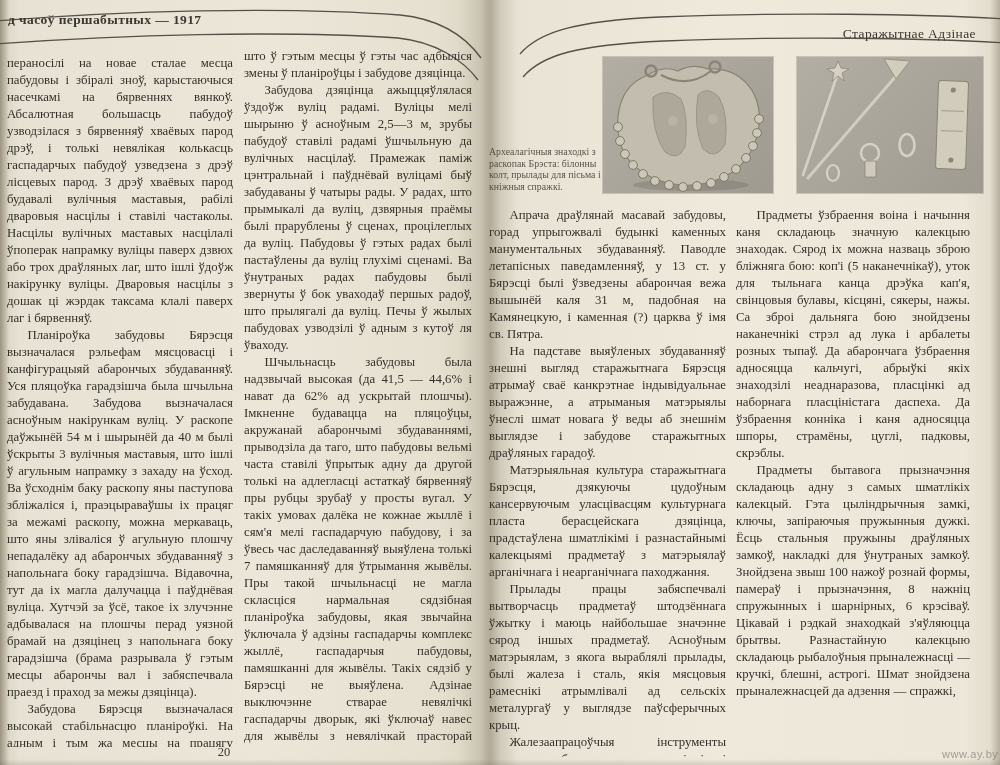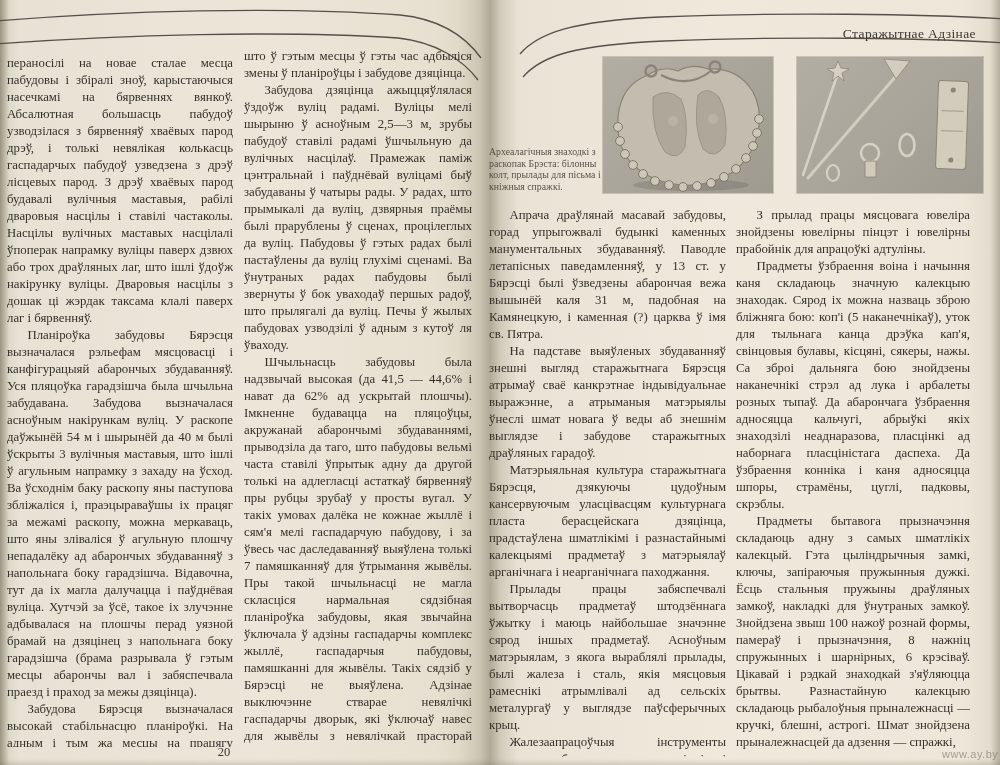--- a/index.html
+++ b/index.html
@@ -53,20 +53,21 @@
   <div class="page" id="left-page"></div>
   <div class="page" id="right-page"></div>
 
   <svg id="header-rules" width="1000" height="95" viewBox="0 0 1000 95">
     <path d="M-5,21 C120,11 280,6 400,15 C440,19 465,36 481,58" fill="none" stroke="#55514a" stroke-width="1.3"></path>
     <path d="M-5,44 C120,35 280,30 398,38 C436,42 463,60 478,80" fill="none" stroke="#55514a" stroke-width="1.3"></path>
     <path d="M520,54 C538,33 572,21 660,17 C780,12 925,14 1005,19" fill="none" stroke="#55514a" stroke-width="1.3"></path>
     <path d="M523,77 C542,55 576,45 664,41 C786,36 928,38 1005,43" fill="none" stroke="#55514a" stroke-width="1.3"></path>
   </svg>
 
+  <div class="running-head" id="head-left">д часоў першабытных — 1917</div>
   <div class="running-head" id="head-right">Старажытнае Адзінае</div>
 
   <div class="col" id="l-col1">
     <p>пераносілі на новае сталае месца пабудовы і збіралі зноў, карыстаючыся насечкамі на бярвеннях вянкоў. Абсалютная большасць пабудоў узводзілася з бярвенняў хваёвых парод дрэў, і толькі невялікая колькасць гаспадарчых пабудоў узведзена з дрэў лісцевых парод. З дрэў хваёвых парод будавалі вулічныя маставыя, рабілі дваровыя насцілы і ставілі частаколы. Насцілы вулічных маставых насцілалі ўпоперак напрамку вуліцы паверх дзвюх або трох драўляных лаг, што ішлі ўдоўж накірунку вуліцы. Дваровыя насцілы з дошак ці жэрдак таксама клалі паверх лаг і бярвенняў.</p>
     <p class="ind">Планіроўка забудовы Бярэсця вызначалася рэльефам мясцовасці і канфігурацыяй абарончых збудаванняў. Уся пляцоўка гарадзішча была шчыльна забудавана. Забудова вызначалася асноўным накірункам вуліц. У раскопе даўжынёй 54 м і шырынёй да 40 м былі ўскрыты 3 вулічныя маставыя, што ішлі ў агульным напрамку з захаду на ўсход. Ва ўсходнім баку раскопу яны паступова збліжаліся і, праэцыраваўшы іх працяг за межамі раскопу, можна меркаваць, што яны зліваліся ў агульную плошчу непадалёку ад абарончых збудаванняў з напольнага боку гарадзішча. Відавочна, тут да іх магла далучацца і паўднёвая вуліца. Хутчэй за ўсё, такое іх злучэнне адбывалася на плошчы перад уязной брамай на дзяцінец з напольнага боку гарадзішча (брама разрывала ў гэтым месцы абарончы вал і забяспечвала праезд і праход за межы дзяцінца).</p>
     <p class="ind">Забудова Бярэсця вызначалася высокай стабільнасцю планіроўкі. На адным і тым жа месцы на працягу шэрагу будаўнічых ярусаў (да 6), што паслядоўна змянялі адзін аднаго, ускрываліся вулічныя маставыя, дваровыя насцілы, жылыя і гаспадарчыя пабудовы. І толькі ў адным выпадку ў паўночнай частцы раскопу пад 6-м ярусам паўночнай вулічнай маставой былі ўскрыты зрубы пабудоў. Гэта значыць,</p>
   </div>
   <div class="col" id="l-col2">
     <p>што ў гэтым месцы ў гэты час адбыліся змены ў планіроўцы і забудове дзяцінца.</p>
     <p class="ind">Забудова дзяцінца ажыццяўлялася ўздоўж вуліц радамі. Вуліцы мелі шырыню ў асноўным 2,5—3 м, зрубы пабудоў ставілі радамі ўшчыльную да вулічных насцілаў. Прамежак паміж цэнтральнай і паўднёвай вуліцамі быў забудаваны ў чатыры рады. У радах, што прымыкалі да вуліц, дзвярныя праёмы былі прарублены ў сценах, процілеглых да вуліц. Пабудовы ў гэтых радах былі пастаўлены да вуліц глухімі сценамі. Ва ўнутраных радах пабудовы былі звернуты ў бок уваходаў першых радоў, што прылягалі да вуліц. Печы ў жылых пабудовах узводзілі ў адным з кутоў ля ўваходу.</p>
@@ -129,21 +130,20 @@
   </div>
 
   <div class="col" id="r-col1">
     <p class="ind">Апрача драўлянай масавай забудовы, горад упрыгожвалі будынкі каменных манументальных збудаванняў. Паводле летапісных паведамленняў, у 13 ст. у Бярэсці былі ўзведзены абарончая вежа вышынёй каля 31 м, падобная на Камянецкую, і каменная (?) царква ў імя св. Пятра.</p>
     <p class="ind">На падставе выяўленых збудаванняў знешні выгляд старажытнага Бярэсця атрымаў сваё канкрэтнае індывідуальнае выражэнне, а атрыманыя матэрыялы ўнеслі шмат новага ў веды аб знешнім выглядзе і забудове старажытных драўляных гарадоў.</p>
     <p class="ind">Матэрыяльная культура старажытнага Бярэсця, дзякуючы цудоўным кансервуючым уласцівасцям культурнага пласта берасцейскага дзяцінца, прадстаўлена шматлікімі і разнастайнымі калекцыямі прадметаў з матэрыялаў арганічнага і неарганічнага паходжання.</p>
     <p class="ind">Прылады працы забяспечвалі вытворчасць прадметаў штодзённага ўжытку і маюць найбольшае значэнне сярод іншых прадметаў. Асноўным матэрыялам, з якога выраблялі прылады, былі жалеза і сталь, якія мясцовыя рамеснікі атрымлівалі ад сельскіх металургаў у выглядзе паўсферычных крыц.</p>
     <p class="ind">Жалезаапрацоўчыя інструменты сведчаць аб мясцовым развіцці і распаўсюджанні кавальскага рамяства. З прылад кавальскага рамяства знойдзены вялікі кавальскі молат вагой 2,5 кг, моцна сплюшчаны ў рабочай паверхні, кавальскія абцугі, прабойнік, кавальскае зубіла.</p>
   </div>
   <div class="col" id="r-col2">
-    <p class="ind">З прылад працы мясцовага ювеліра знойдзены ювелірны пінцэт і ювелірны прабойнік для апрацоўкі адтуліны.</p>
     <p class="ind">Прадметы ўзбраення воіна і начыння каня складаюць значную калекцыю знаходак. Сярод іх можна назваць зброю бліжняга бою: коп'і (5 наканечнікаў), уток для тыльнага канца дрэўка кап'я, свінцовыя булавы, кісцяні, сякеры, нажы. Са зброі дальняга бою знойдзены наканечнікі стрэл ад лука і арбалеты розных тыпаў. Да абарончага ўзбраення адносяцца кальчугі, абрыўкі якіх знаходзілі неаднаразова, пласцінкі ад наборнага пласціністага даспеха. Да ўзбраення конніка і каня адносяцца шпоры, страмёны, цуглі, падковы, скрэблы.</p>
     <p class="ind">Прадметы бытавога прызначэння складаюць адну з самых шматлікіх калекцый. Гэта цыліндрычныя замкі, ключы, запіраючыя пружынныя дужкі. Ёсць стальныя пружыны драўляных замкоў, накладкі для ўнутраных замкоў. Знойдзена звыш 100 нажоў рознай формы, памераў і прызначэння, 8 нажніц спружынных і шарнірных, 6 крэсіваў. Цікавай і рэдкай знаходкай з'яўляюцца брытвы. Разнастайную калекцыю складаюць рыбалоўныя прыналежнасці — кручкі, блешні, астрогі. Шмат знойдзена прыналежнасцей да адзення — спражкі,</p>
   </div>
 
   <div id="page-number">20</div>
   <div id="watermark">www.ay.by</div>
 
   <div id="gutter"></div>
   <div id="left-edge"></div>
   <div id="right-edge"></div>

